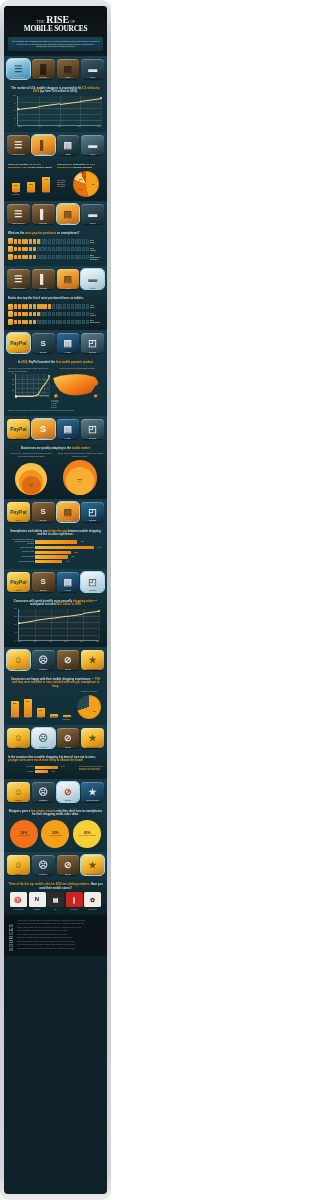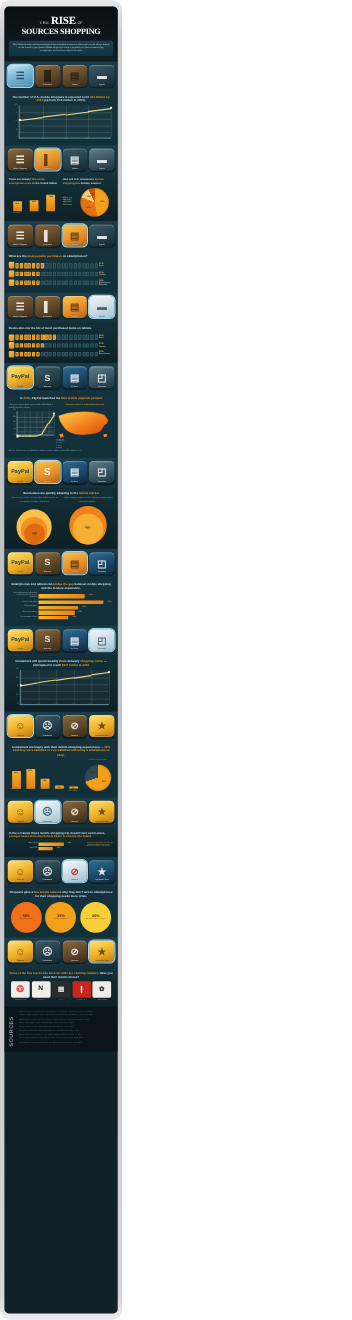--- a/index.html
+++ b/index.html
@@ -144,21 +144,21 @@
 <div id="phone">
   <div id="screen">
 
     <div class="sect" style="background:linear-gradient(180deg,#0a0f12,#0f1d24); padding:8px 4px 5px 4px;">
       <div style="text-align:center;">
         <div style="display:flex; align-items:baseline; justify-content:center; gap:1.5px;">
           <span style="font-size:4px; letter-spacing:.4px; color:#d7dde0; font-family:'Liberation Serif',serif;">THE</span>
           <span style="font-size:10px; font-weight:bold; letter-spacing:-.2px; color:#ffffff; font-family:'Liberation Serif',serif;">RISE</span>
           <span style="font-size:3.4px; color:#d7dde0;">OF</span>
         </div>
-        <div style="font-size:7.4px; font-weight:bold; letter-spacing:-.25px; color:#ffffff; line-height:8px; font-family:'Liberation Serif',serif;">SOURCES SHOPPING</div>
+        <div style="font-size:7.4px; font-weight:bold; letter-spacing:-.25px; color:#ffffff; line-height:8px; font-family:'Liberation Serif',serif;">MOBILE SOURCES</div>
       </div>
       <div style="margin-top:4px; background:linear-gradient(180deg,#1b4354,#123240); border-radius:2px; padding:3px; font-size:1.9px; line-height:2.6px; color:#c6dbe3; text-align:center;">Why: Right the early morning crowd past those on-upbeat consumers unless your can die all your buying on the screen in your pocket? Mobile shopping is rising in popularity as more consumers buy smartphones, and nowhere adapt to the trend.</div>
     </div>
 
     <div class="iconrow">
       <div class="ic ic-blue on">
           <span class="glyph">☰</span>
           <span class="lbl">Mobile Shoppers</span>
         </div>
       <div class="ic ic-brown">

